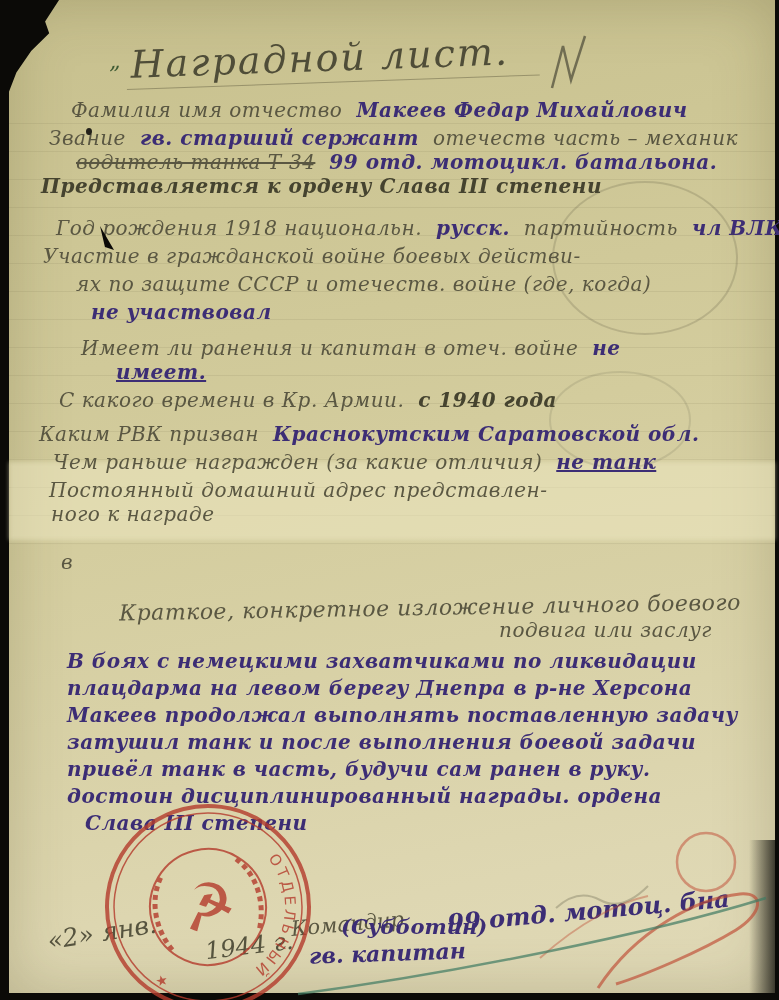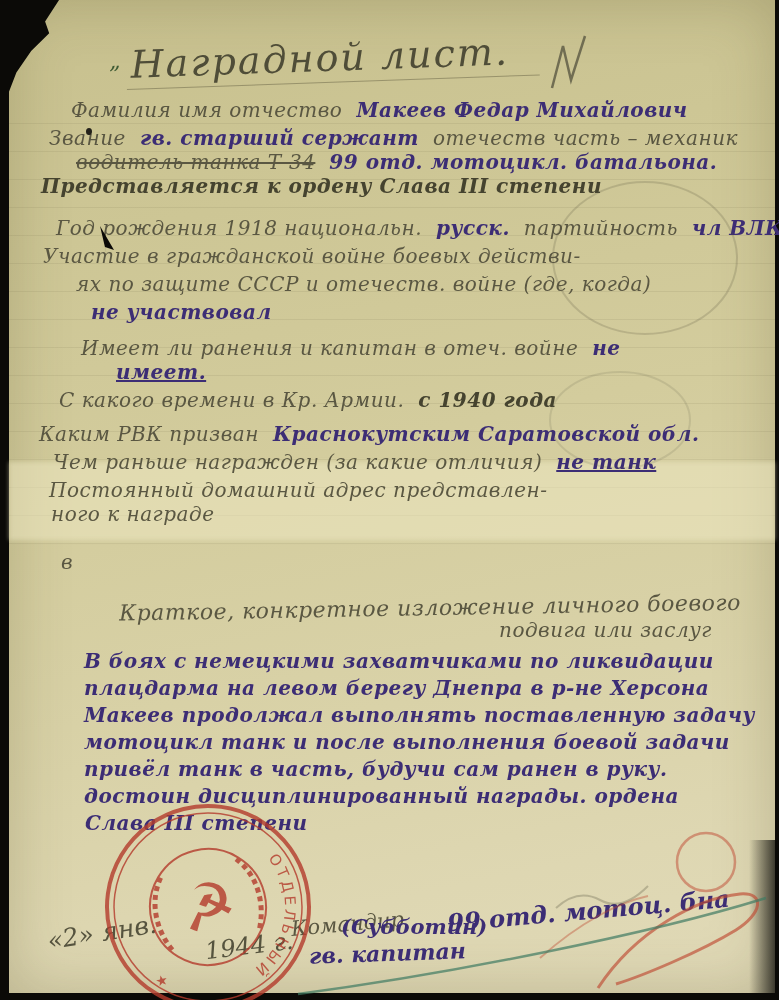--- a/index.html
+++ b/index.html
@@ -53,21 +53,21 @@
   .title-prefix{font-style:italic;font-size:22px;color:#3e5a33;vertical-align:10px;margin-right:6px;}
   .title-text{
     font-style:italic;font-size:38px;color:#4f4d38;letter-spacing:2px;
     border-bottom:1px solid rgba(90,87,60,.45);padding:0 30px 2px 4px;
   }
   
   #citation{position:absolute;left:30px;top:594px;}
   .cit-h1{margin-left:80px;font-size:22px;transform:rotate(-1deg);}
   .cit-h2{margin-left:460px;margin-top:-6px;font-size:20px;}
   #citation-body{margin-top:4px;font-size:20px;}
-  #citation-body .hw-line{line-height:27px;margin-left:45px;}
+  #citation-body .hw-line{line-height:27px;margin-left:28px;}
   #citation-body .hw-line:last-child{margin-left:46px;}
   
   .footer-item{position:absolute;font-style:italic;white-space:nowrap;}
   .f-date{left:38px;top:918px;font-size:25px;color:#55533e;transform:rotate(-9deg);}
   .f-year{left:196px;top:932px;font-size:24px;color:#55533e;transform:rotate(-7deg);}
   .f-cmd{left:282px;top:912px;font-size:21px;color:#5a5742;transform:rotate(-5deg);}
   .f-unit{left:438px;top:896px;font-size:24px;color:#3c2d75;font-weight:bold;transform:rotate(-5deg);}
   .f-rank{left:300px;top:940px;font-size:22px;color:#3c2d75;font-weight:bold;transform:rotate(-2deg);}
   .f-sign{left:332px;top:914px;font-size:21px;color:#3c2d75;font-weight:bold;}
   
@@ -105,21 +105,21 @@
       <div class="hw-line ind30 g20"><span class="seg ink-pencil">в</span></div>
     </div>
 
   <div id="citation">
     <div class="hw-line cit-h1 ink-pencil">Краткое, конкретное изложение личного боевого</div>
     <div class="hw-line cit-h2 ink-pencil">подвига или заслуг</div>
     <div id="citation-body">
         <div class="hw-line ink-ink">В боях с немецкими захватчиками по ликвидации</div>
         <div class="hw-line ink-ink">плацдарма на левом берегу Днепра в р-не Херсона</div>
         <div class="hw-line ink-ink">Макеев продолжал выполнять поставленную задачу</div>
-        <div class="hw-line ink-ink">мотоцикл танк и после выполнения боевой задачи</div>
+        <div class="hw-line ink-ink">затушил танк и после выполнения боевой задачи</div>
         <div class="hw-line ink-ink">привёл танк в часть, будучи сам ранен в руку.</div>
         <div class="hw-line ink-ink">достоин дисциплинированный награды. ордена</div>
         <div class="hw-line ink-ink">Слава III степени</div>
       </div>
   </div>
 
   <div class="footer-item f-date ink-pencil">«2» янв.</div>
   <div class="footer-item f-year ink-pencil">1944 г.</div>
   <div class="footer-item f-cmd">Командир</div>
   <div class="footer-item f-unit">99 отд. мотоц. бна</div>

